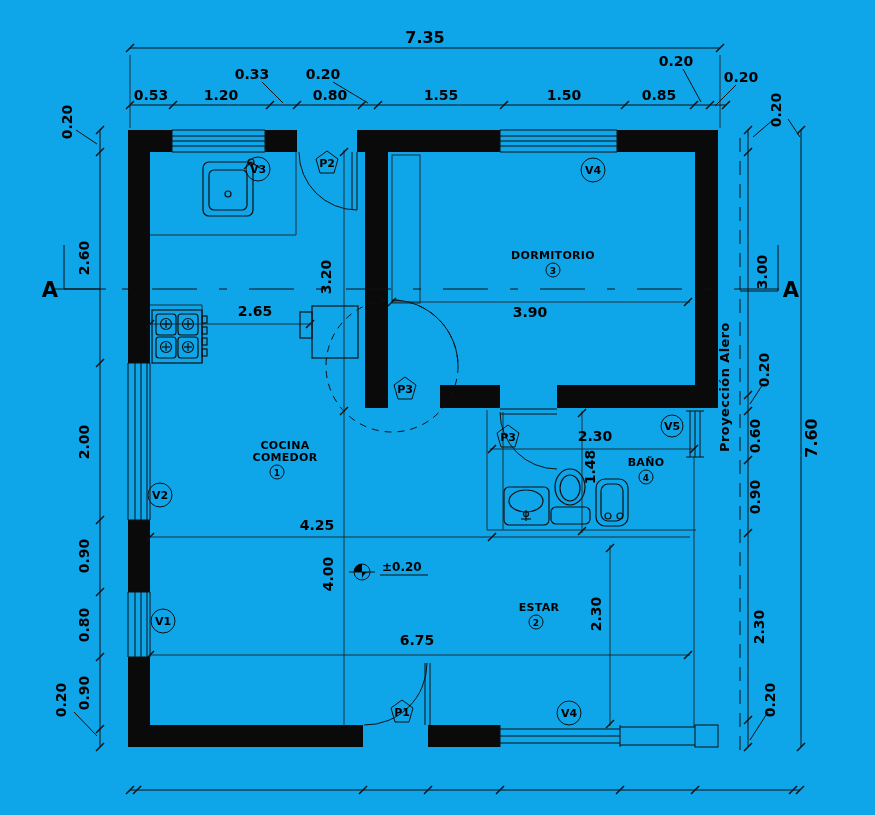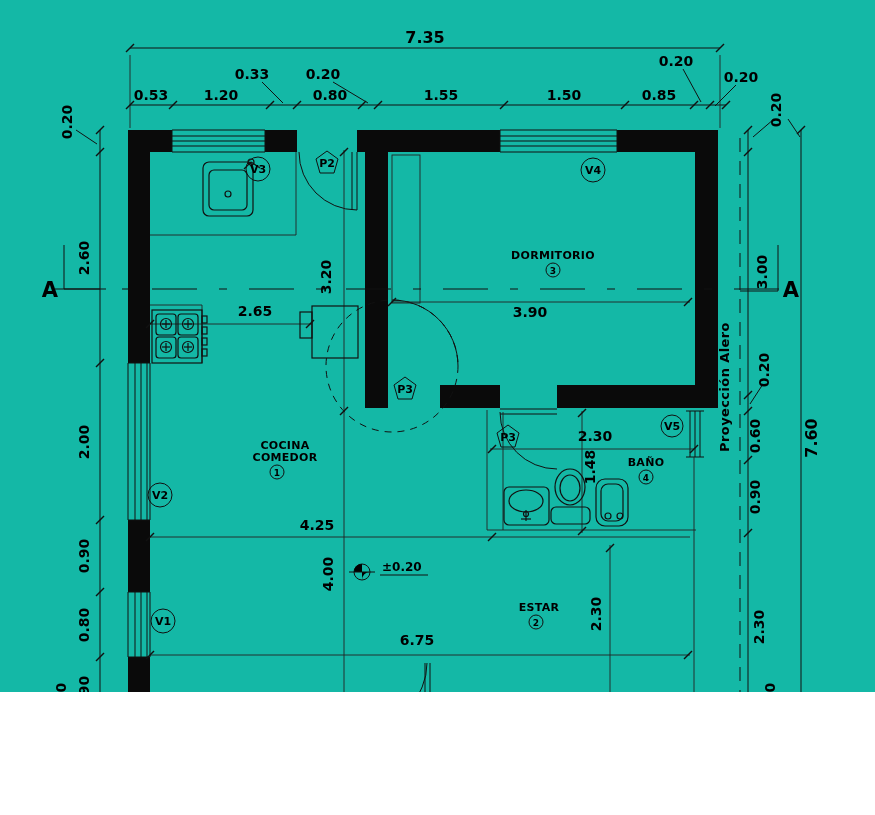--- a/index.html
+++ b/index.html
@@ -1,16 +1,16 @@
 <!DOCTYPE html>
 <html><head>
 <meta charset="utf-8">
 <style>
   html,body{margin:0;padding:0;background:#ffffff;}
-  .stage{position:relative;width:875px;height:692px;background:#14b8a6;overflow:hidden;}
+  .stage{position:relative;width:875px;height:815px;background:#0ea5e9;overflow:hidden;}
   svg{position:absolute;left:0;top:0;}
   svg text{fill:#000;font-family:"DejaVu Sans","Liberation Sans",sans-serif;}
   .dim{font-size:14px;font-weight:bold;}
   .dimBig{font-size:16px;font-weight:bold;}
   .dimS{font-size:12px;font-weight:bold;}
   .room{font-size:11px;font-weight:bold;letter-spacing:.3px;}
   .tag{font-size:11px;font-weight:bold;}
   .num{font-size:9px;font-weight:bold;}
   .secA{font-size:21px;font-weight:bold;}
   .alero{font-size:13px;font-weight:bold;letter-spacing:.4px;}

